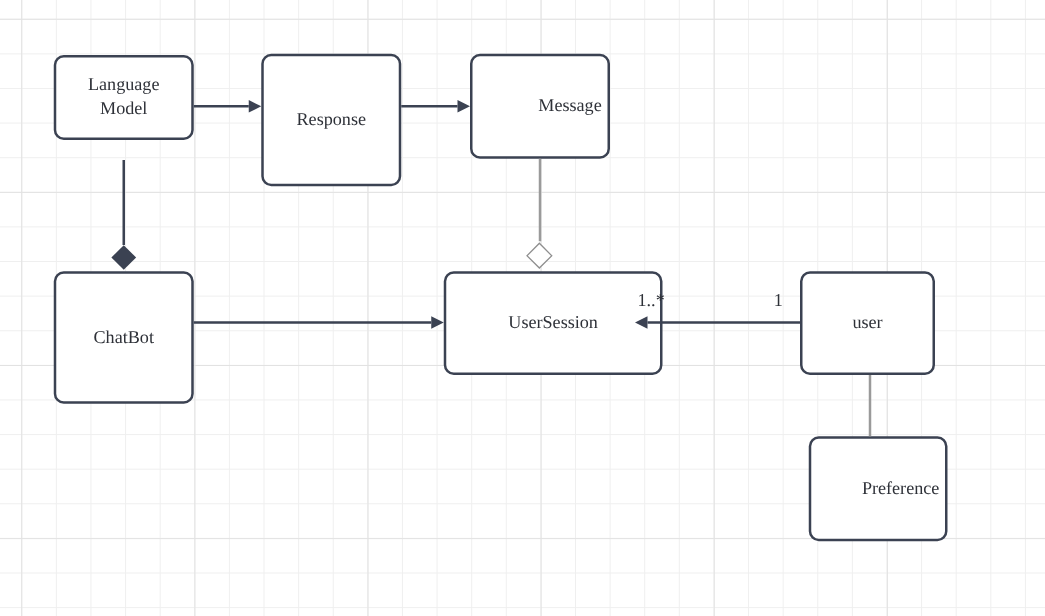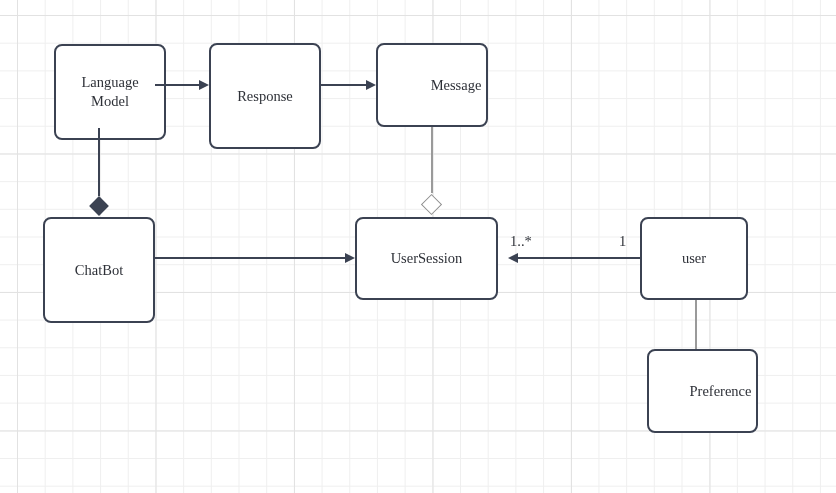--- a/index.html
+++ b/index.html
@@ -31,25 +31,25 @@
     align-items: center;
     justify-content: center;
     text-align: center;
     font-size: 14.5px;
     line-height: 1.3;
     color: #2e3138;
   }
   .node .lbl { display: inline-block; }
   .node .lbl.narrow { max-width: 80px; }
 
-  .n-language-model { left: 54px;  top: 44px;  width: 112px; height: 96px; }
+  .n-language-model { left: 43px;  top: 44px;  width: 112px; height: 68px; }
   .n-response       { left: 209px; top: 43px;  width: 112px; height: 106px; }
   .n-message        { left: 376px; top: 43px;  width: 112px; height: 84px; padding-left: 48px; }
   .n-chatbot        { left: 43px;  top: 217px; width: 112px; height: 106px; }
-  .n-user-session   { left: 355px; top: 217px; width: 143px; height: 83px; }
+  .n-user-session   { left: 355px; top: 217px; width: 175px; height: 83px; }
   .n-user           { left: 640px; top: 217px; width: 108px; height: 83px; }
   .n-preference     { left: 647px; top: 349px; width: 111px; height: 84px; padding-left: 36px; }
 
   .hline { position: absolute; height: 2px; background: #3b4252; }
   .vline { position: absolute; width: 2px;  background: #3b4252; }
   .vline.gray { background: #9a9a9a; }
 
   .arrow-right {
     position: absolute; width: 0; height: 0;
     border-top: 5px solid transparent;

